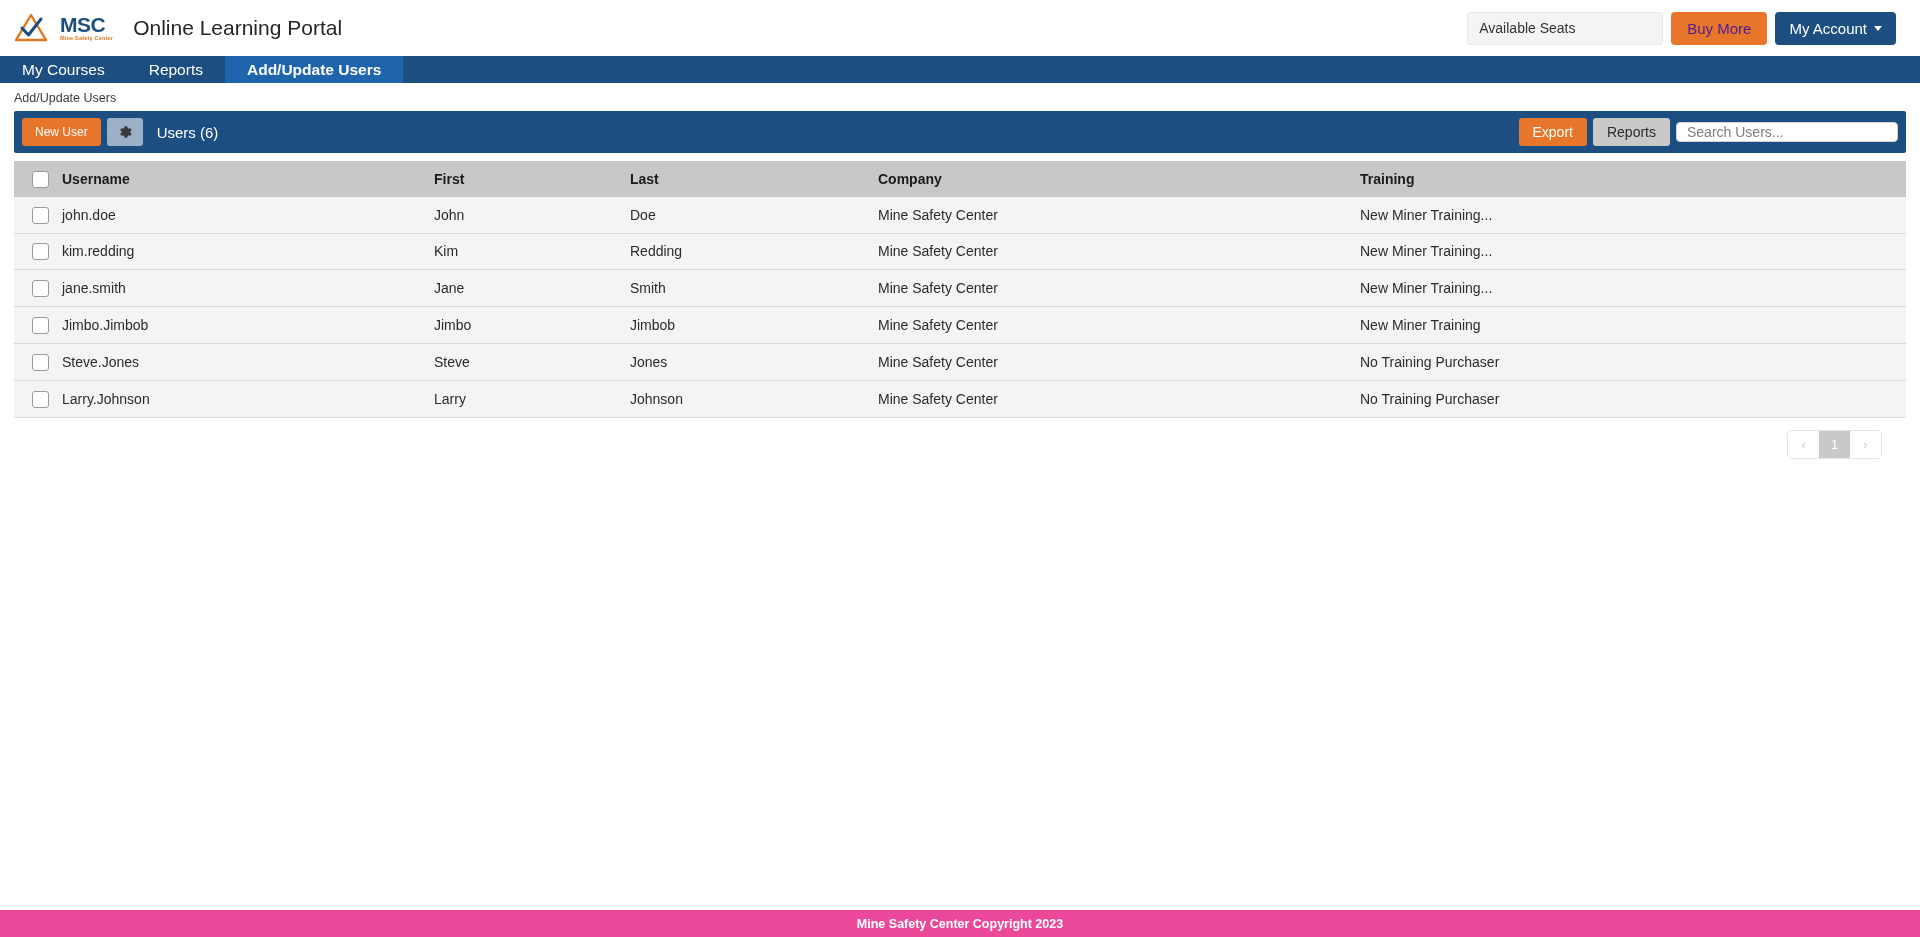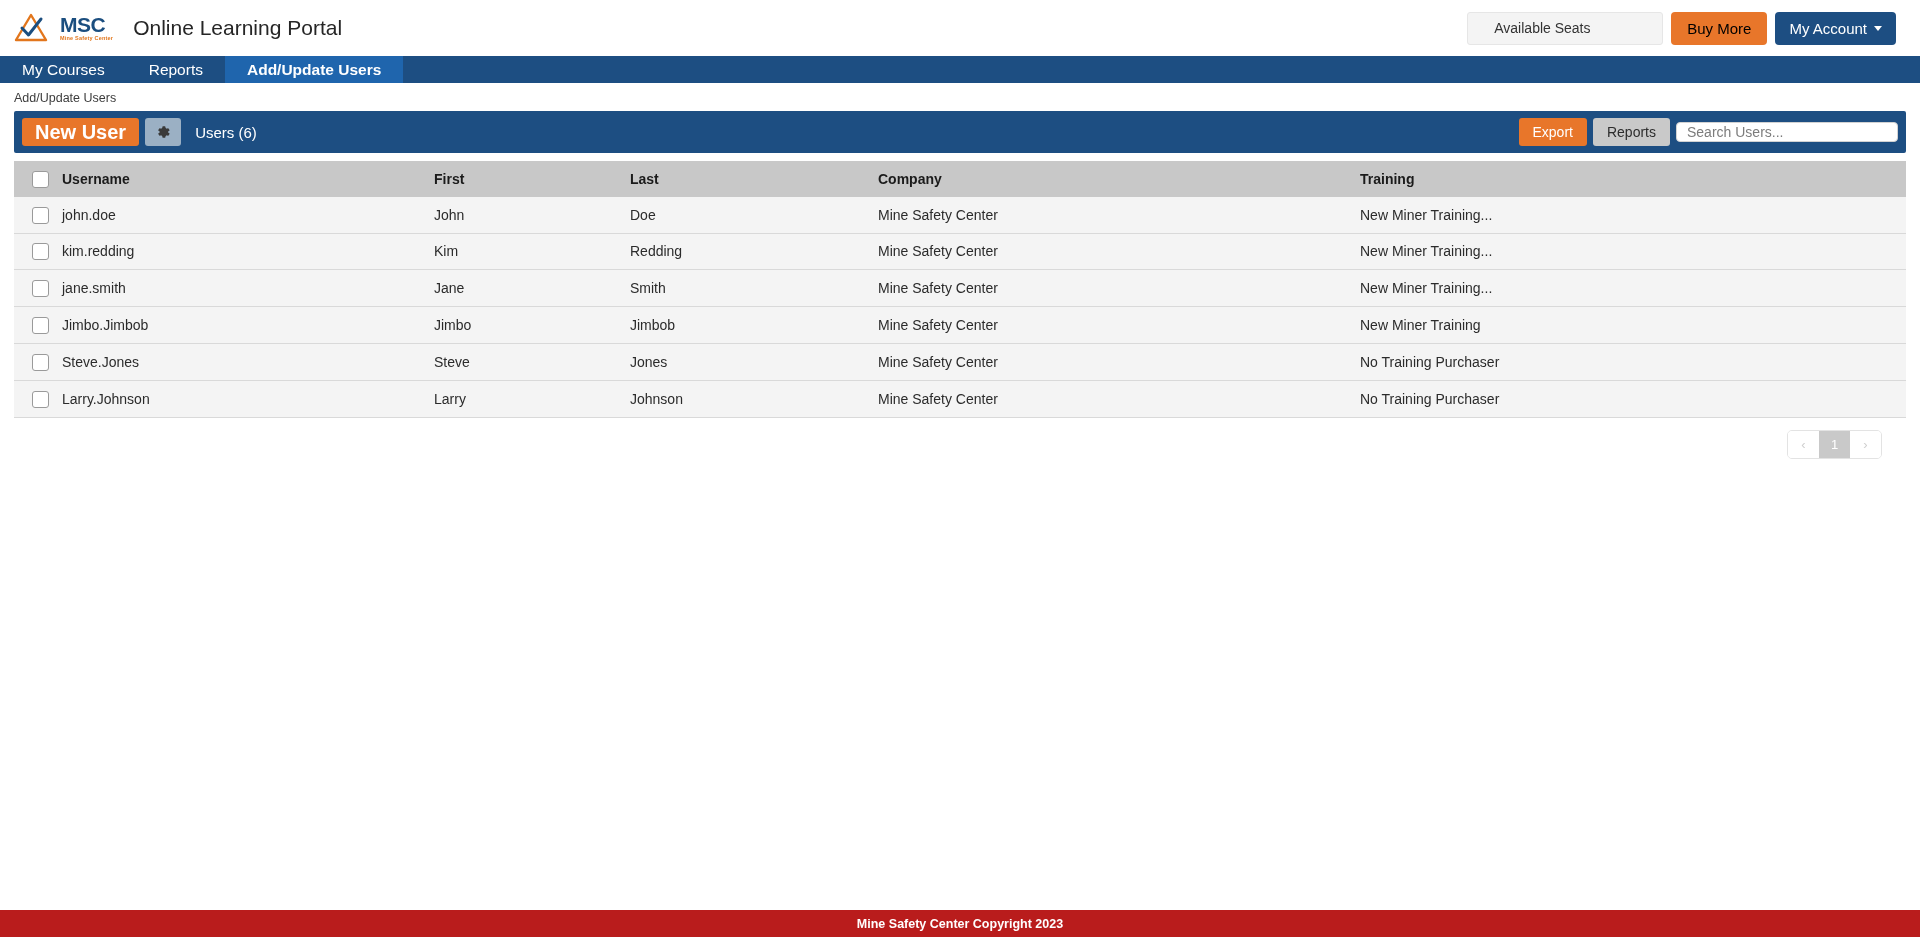--- a/index.html
+++ b/index.html
@@ -35,30 +35,30 @@
   }
   .portal-title {
     font-size: 21px; color: #262626; margin-left: 20px; white-space: nowrap;
   }
   .header-right {
     margin-left: auto; display: flex; align-items: center; gap: 8px;
   }
   .seats-field {
     width: 196px; height: 33px; background: #f4f4f4;
     border: 1px solid #e6e6e6; border-radius: 3px;
-    display: flex; align-items: center; padding: 0 26px;
+    display: flex; align-items: center; padding: 0 11px;
     font-size: 14px; color: #333;
   }
   .btn {
     border: none; border-radius: 4px; cursor: pointer;
     font-family: "Liberation Sans", sans-serif;
     display: inline-flex; align-items: center; justify-content: center;
   }
   .btn-orange {
-    background: #e8762a; color: #000000; font-size: 15px;
+    background: #e8762a; color: #4c1d95; font-size: 15px;
     height: 33px; padding: 0 16px;
   }
   .btn-navy {
     background: #1d4e82; color: #fff; font-size: 15px;
     height: 33px; padding: 0 14px; gap: 7px;
   }
   .caret {
     width: 0; height: 0; border-left: 4.5px solid transparent;
     border-right: 4.5px solid transparent; border-top: 5px solid #fff;
     display: inline-block;
@@ -82,22 +82,22 @@
   }
 
   
   .toolbar-wrap { padding: 0 14px; }
   .toolbar {
     height: 42px; background: #1d4e82;
     display: flex; align-items: center; padding: 0 8px;
     border-radius: 2px;
   }
   .btn-newuser {
-    background: #e8762a; color: #fff; font-size: 20px;
-    height: 28px; padding: 0 13px; border-radius: 3px; font-weight: bold;
+    background: #e8762a; color: #fff; font-size: 12px;
+    height: 28px; padding: 0 13px; border-radius: 3px;
   }
   .gear-btn {
     margin-left: 6px; width: 36px; height: 28px; border-radius: 3px;
     background: #9bb0c4; display: flex; align-items: center;
     justify-content: center; cursor: pointer;
   }
   .users-count {
     margin-left: 14px; color: #ffffff; font-size: 15px;
   }
   .toolbar-right {
@@ -154,21 +154,21 @@
   .pg {
     width: 31px; height: 27px; display: flex; align-items: center;
     justify-content: center; font-size: 13px; color: #cfcfcf;
     cursor: pointer; background: #fff;
   }
   .pg.active { background: #c9c9c9; color: #ffffff; }
 
   
   .footer {
     position: absolute; left: 0; bottom: 0; width: 1920px; height: 27px;
-    background: #b91c1c; color: #ffffff; font-size: 12.5px;
+    background: #ec4899; color: #ffffff; font-size: 12.5px;
     font-weight: bold; display: flex; align-items: center;
     justify-content: center;
   }
 </style>
 </head>
 <body>
 
 <div class="page">
 
   <div class="header">

